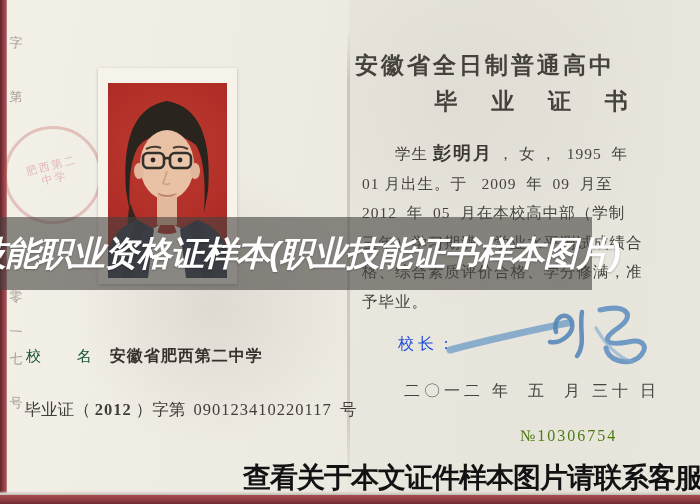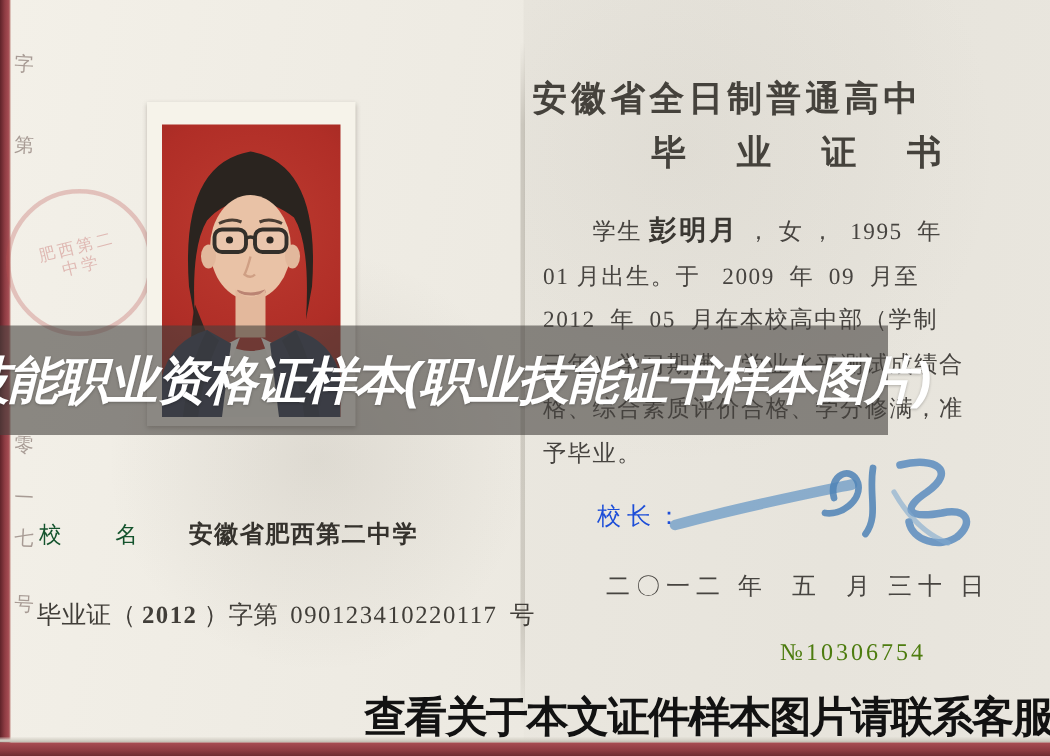--- a/index.html
+++ b/index.html
@@ -89,21 +89,21 @@
     position:absolute;left:392px;top:381px;width:280px;text-align:center;
     font-size:16px;letter-spacing:4px;color:#474440;white-space:pre;
   }
   .cert-serial{
     position:absolute;left:520px;top:427px;
     font-size:16px;letter-spacing:2px;color:#4d7c0f;
   }
   
   .school-row{position:absolute;left:10px;top:328px;white-space:pre;}
   .school-label{font-size:15px;letter-spacing:16px;color:#14532d;}
-  .school-name{font-size:16px;font-weight:700;letter-spacing:1px;color:#35322d;margin-left:18px;}
+  .school-name{font-size:16px;font-weight:700;letter-spacing:1px;color:#35322d;margin-left:2px;}
   .certno-row{position:absolute;left:8px;top:379px;white-space:pre;font-size:16.5px;color:#413e39;}
   .certno-year{font-weight:700;letter-spacing:1px;}
   .certno-number{letter-spacing:1px;}
   
   .overlay-band{
     position:absolute;left:0;top:217px;width:592px;height:73px;
     background:rgba(68,65,62,.60);
     display:flex;align-items:center;justify-content:center;font-style:italic;
   }
   .overlay-title{

